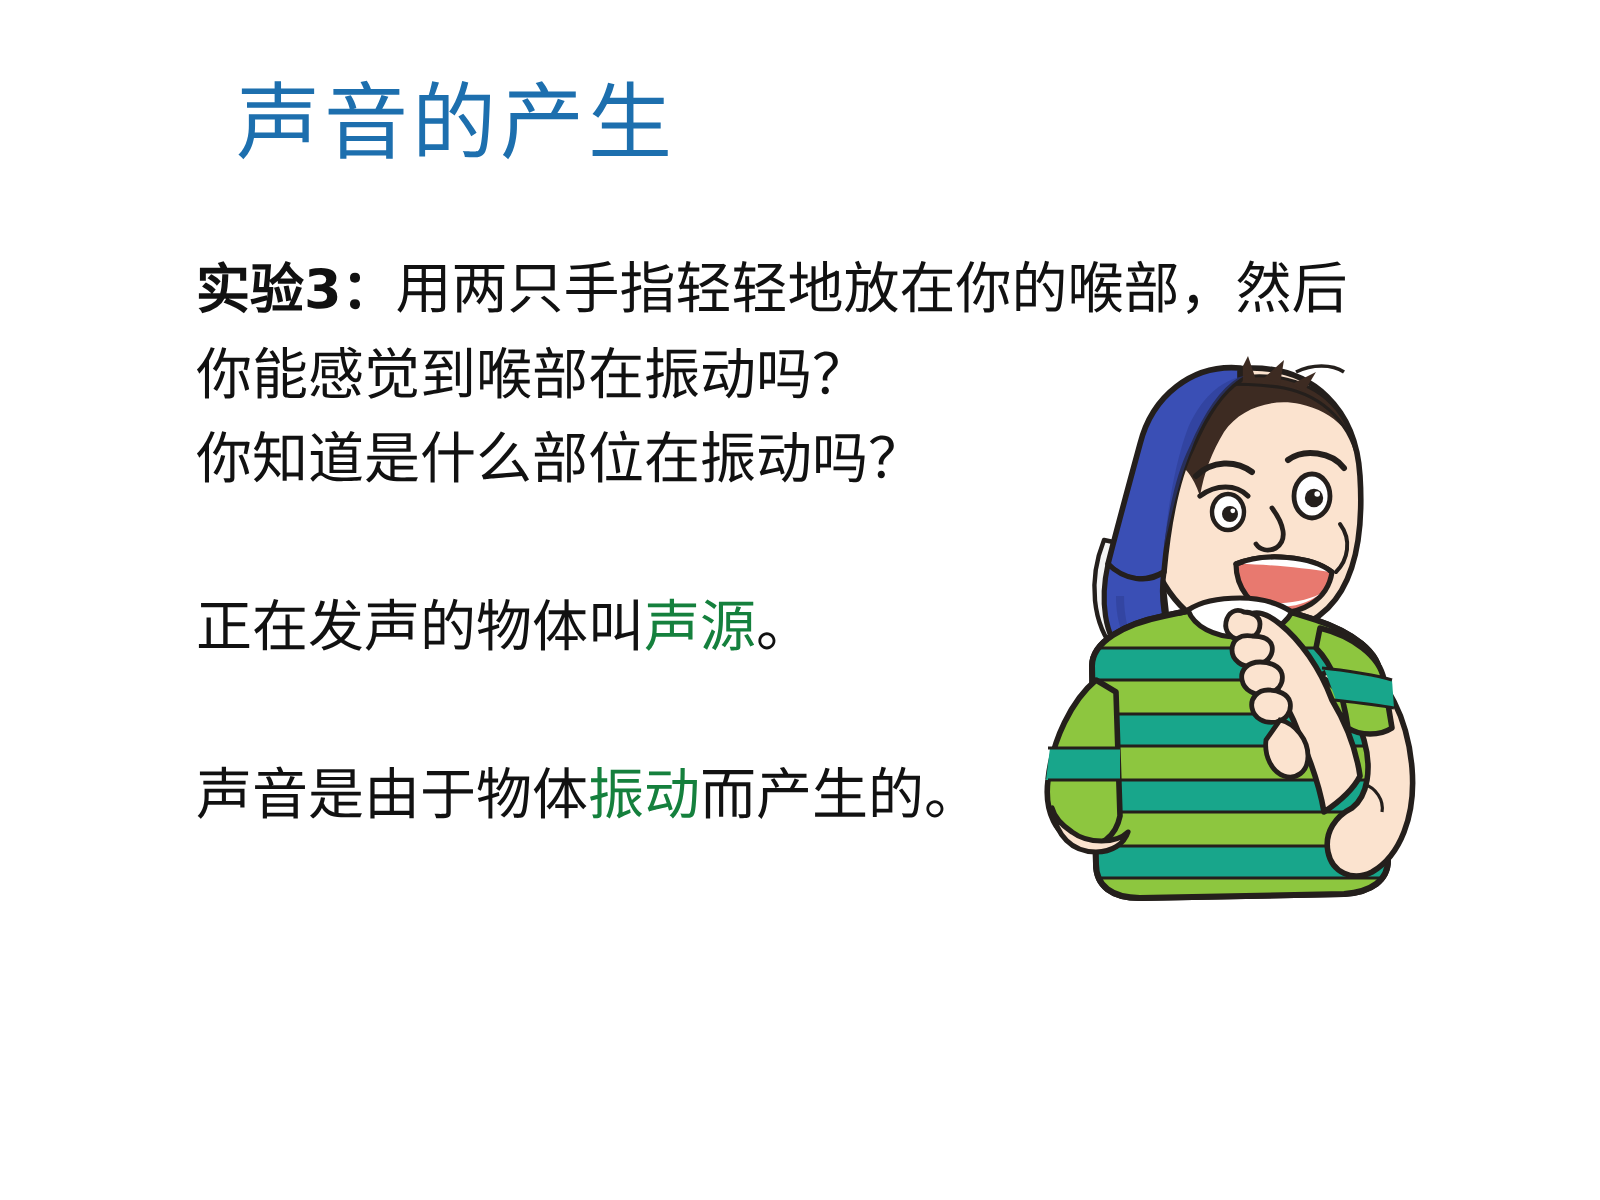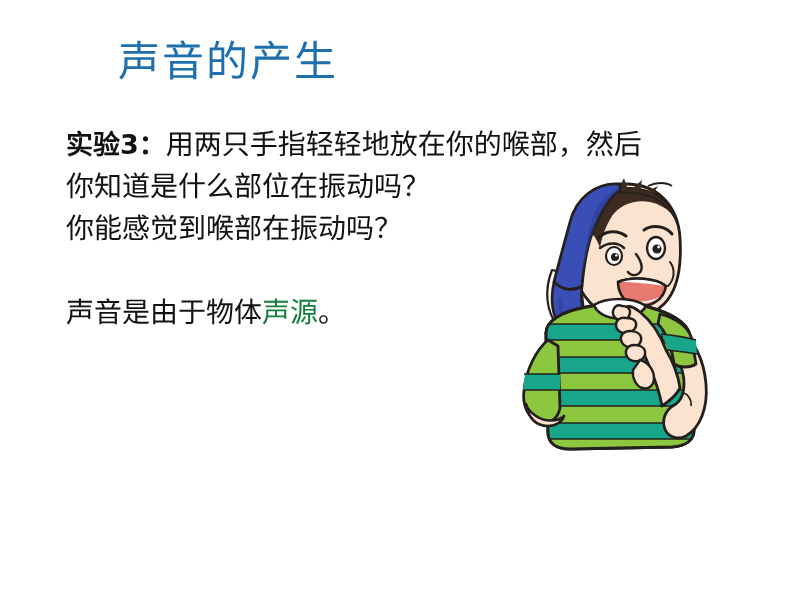--- a/index.html
+++ b/index.html
@@ -44,20 +44,21 @@
     left: 66px;
     top: 124px;
     width: 660px;
     font-family: "DejaVu Serif", "Liberation Serif", serif;
     font-size: 28px;
     line-height: 42px;
     color: #111111;
   }
   .body-text .line {
     white-space: nowrap;
+    margin-left: 32px;
   }
   .lead {
     font-family: "DejaVu Sans", "Liberation Sans", sans-serif;
     font-weight: bold;
     font-size: 27px;
   }
   .spacer {
     height: 42px;
   }
   .hl-red {
@@ -83,30 +84,31 @@
 
 <div class="slide">
 
   <div class="slide-title">声音的产生</div>
 
   <div class="body-text">
 
     <div class="line"><span class="lead">实验3：</span><span>用两只手指轻轻地放在你的喉部，然后</span></div>
 
 
+    <div class="line"><span>你能感觉到喉部在振动吗？</span></div>
+
     <div class="line"><span>你知道是什么部位在振动吗？</span></div>
 
-    <div class="line"><span>你能感觉到喉部在振动吗？</span></div>
-
     <div class="spacer"></div>
 
-    <div class="line"><span>声音是由于物体</span><span class="hl-red">声源</span><span>。</span></div>
+    <div class="line"><span>正在发声的物体叫</span><span class="hl-red">声源</span><span>。</span></div>
 
     <div class="spacer"></div>
 
+    <div class="line"><span>声音是由于物体</span><span class="hl-red">振动</span><span>而产生的。</span></div>
 
   </div>
 
   <div class="cartoon">
     <svg viewBox="0 0 232 286" xmlns="http://www.w3.org/2000/svg">
       <defs>
         <clipPath id="shirtClip">
           <path d="M46 155 C46 143 62 134 82 130 L96 127 L118 122 L142 127 L158 132
                    C176 138 190 148 190 160
                    L194 252 C194 262 186 268 172 269

